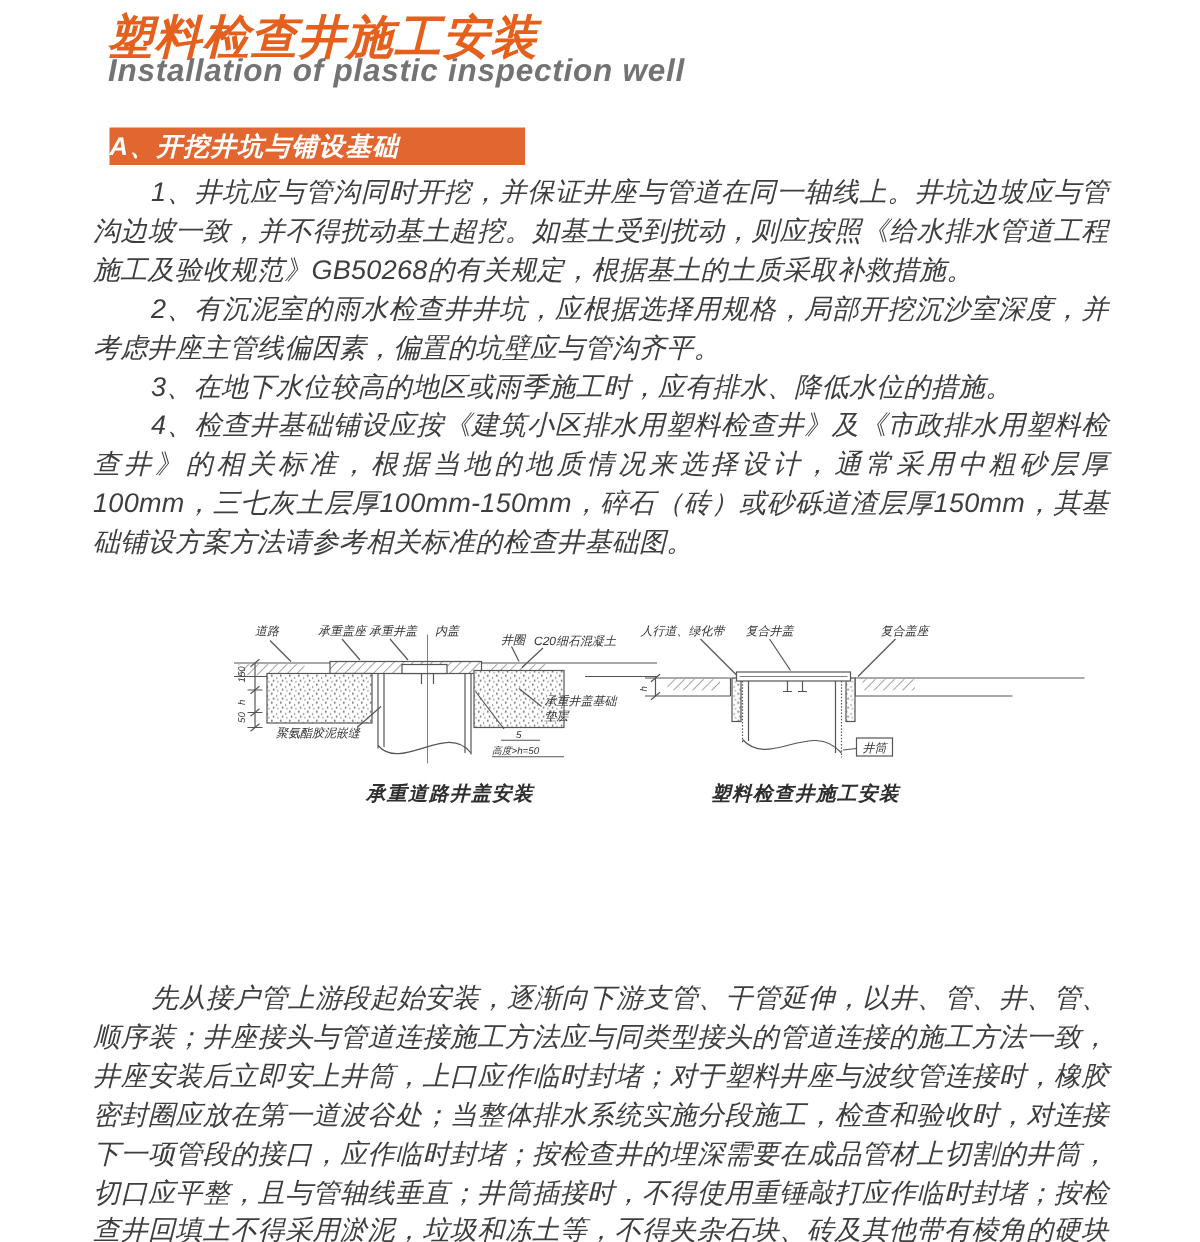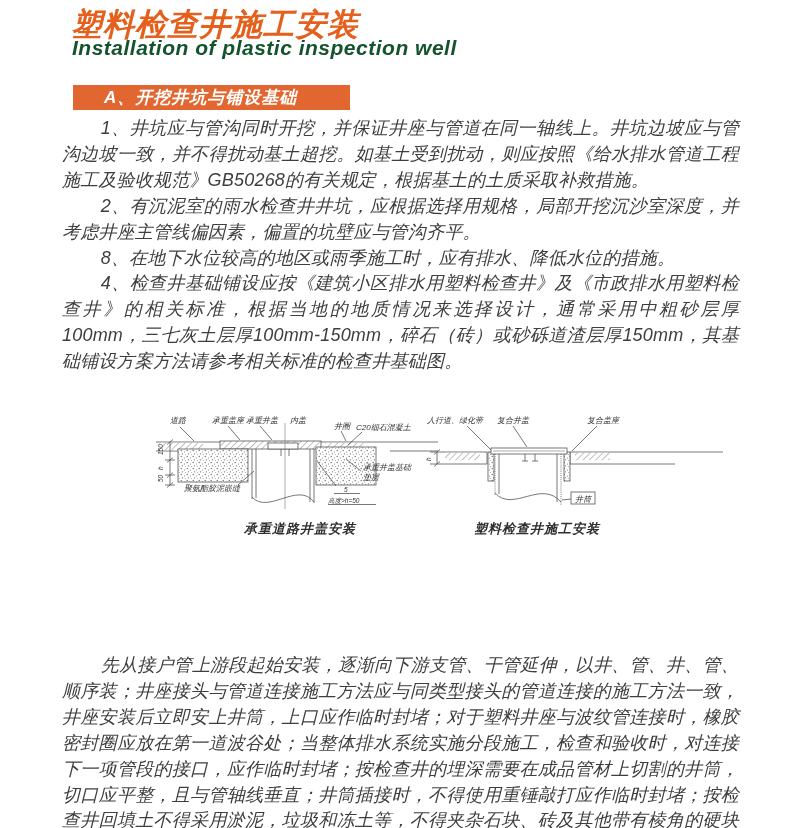--- a/index.html
+++ b/index.html
@@ -6,27 +6,27 @@
   .page{
     position:relative;width:800px;height:828px;background:#ffffff;overflow:hidden;
     font-family:"Liberation Sans","DejaVu Sans",sans-serif;color:#3e3e3e;font-style:italic;
   }
   .page-title{
     position:absolute;left:71px;top:4px;font-size:31px;font-weight:700;
     color:#e4601c;letter-spacing:1px;white-space:nowrap;
   }
   .page-subtitle{
     position:absolute;left:72px;top:36px;font-size:21px;font-weight:700;
-    color:#14532d;letter-spacing:0.5px;white-space:nowrap;
+    color:#737373;letter-spacing:0.5px;white-space:nowrap;
   }
   .banner{
     position:absolute;left:73px;width:277px;height:25px;background:#e2662f;
   }
   .banner .banner-text{
-    padding-left:31px;font-size:17px;line-height:25px;font-weight:700;color:#ffffff;
+    font-size:17px;line-height:25px;font-weight:700;color:#ffffff;
     white-space:nowrap;letter-spacing:1px;
   }
   .banner-a{top:85px;}
   .banner-b{top:574px;}
   .body-text{
     position:absolute;left:62px;width:677px;font-size:18px;line-height:25.9px;
     color:#3e3e3e;text-align:justify;letter-spacing:0.2px;
   }
   .body-a{top:116px;}
   .body-b{top:613px;margin-top:40px;}
@@ -52,21 +52,21 @@
   <div class="page-title">塑料检查井施工安装</div>
   <div class="page-subtitle">Installation of plastic inspection well</div>
 
   <div class="banner banner-a">
     <div class="banner-text">A、开挖井坑与铺设基础</div>
   </div>
 
   <div class="body-text body-a">
     <p>1、井坑应与管沟同时开挖，并保证井座与管道在同一轴线上。井坑边坡应与管沟边坡一致，并不得扰动基土超挖。如基土受到扰动，则应按照《给水排水管道工程施工及验收规范》GB50268的有关规定，根据基土的土质采取补救措施。</p>
     <p>2、有沉泥室的雨水检查井井坑，应根据选择用规格，局部开挖沉沙室深度，并考虑井座主管线偏因素，偏置的坑壁应与管沟齐平。</p>
-    <p>8、在地下水位较高的地区或雨季施工时，应有排水、降低水位的措施。</p>
+    <p>3、在地下水位较高的地区或雨季施工时，应有排水、降低水位的措施。</p>
     <p>4、检查井基础铺设应按《建筑小区排水用塑料检查井》及《市政排水用塑料检查井》的相关标准，根据当地的地质情况来选择设计，通常采用中粗砂层厚100mm，三七灰土层厚100mm-150mm，碎石（砖）或砂砾道渣层厚150mm，其基础铺设方案方法请参考相关标准的检查井基础图。</p>
   </div>
 
   <svg class="figure-svg fig-left" width="300" height="118" viewBox="0 0 300 118">
     <defs>
       <pattern id="stip" width="6" height="6" patternUnits="userSpaceOnUse">
         <rect width="6" height="6" fill="#ffffff"></rect>
         <circle cx="1.2" cy="1.5" r="0.65" fill="#666"></circle>
         <circle cx="4.4" cy="3" r="0.5" fill="#666"></circle>
         <circle cx="2.4" cy="4.8" r="0.6" fill="#666"></circle>

